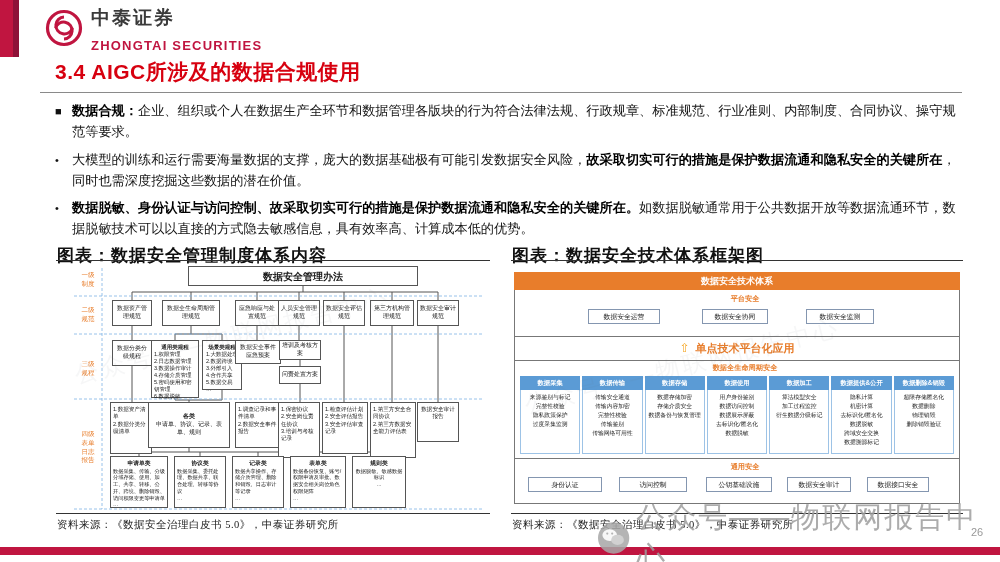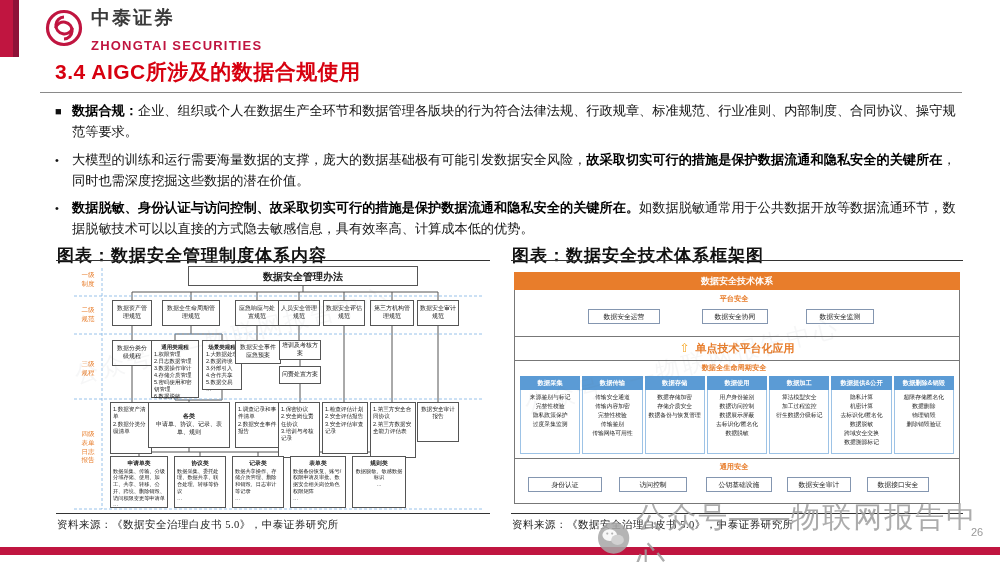--- a/index.html
+++ b/index.html
@@ -26,21 +26,21 @@
   .fig-source{font-family:"Liberation Serif", serif;font-size:10.5px;color:#1a1a1a;letter-spacing:0.5px;}
   
   .box{position:absolute;border:1px solid #555;background:#fff;display:flex;flex-direction:column;
        align-items:center;justify-content:center;text-align:center;color:#1a1a1a;
        font-size:6px;line-height:1.3;box-sizing:border-box;padding:1px 2px;}
   .pre{white-space:pre-line;}
   .bt{font-weight:bold;}
   .top-align{justify-content:flex-start;padding-top:3px;}
   .lvl-label{position:absolute;color:#e87d2b;font-size:6.5px;line-height:1.35;text-align:center;white-space:pre-line;width:26px;}
   
-  .orange-label{position:absolute;left:1px;width:446px;text-align:center;color:#e87d2b;font-weight:bold;font-size:7.2px;}
+  .orange-label{position:absolute;left:12px;width:446px;text-align:center;color:#e87d2b;font-weight:bold;font-size:7.2px;}
   .fw-box{position:absolute;border:1px solid #8496b0;background:#fff;font-size:6.8px;color:#222;
           display:flex;align-items:center;justify-content:center;box-sizing:border-box;}
   .hline{position:absolute;border-top:1px solid #777;}
   #lifecycle-cols{position:absolute;left:10px;top:114px;width:434px;height:78px;display:flex;gap:2px;}
   .lc-col{flex:1;display:flex;flex-direction:column;}
   .lc-head{height:14px;background:#5b9bd5;color:#fff;font-weight:bold;font-size:6.3px;line-height:14px;text-align:center;}
   .lc-body{flex:1;border:1px solid #9dc3e6;border-top:none;background:#fff;font-size:5.8px;line-height:1.55;
            text-align:center;padding-top:3px;color:#222;white-space:pre-line;}
   
   #watermark-bottom{left:597px;top:498px;display:flex;align-items:center;gap:6px;color:#9e9e9e;opacity:.85;z-index:9;}

